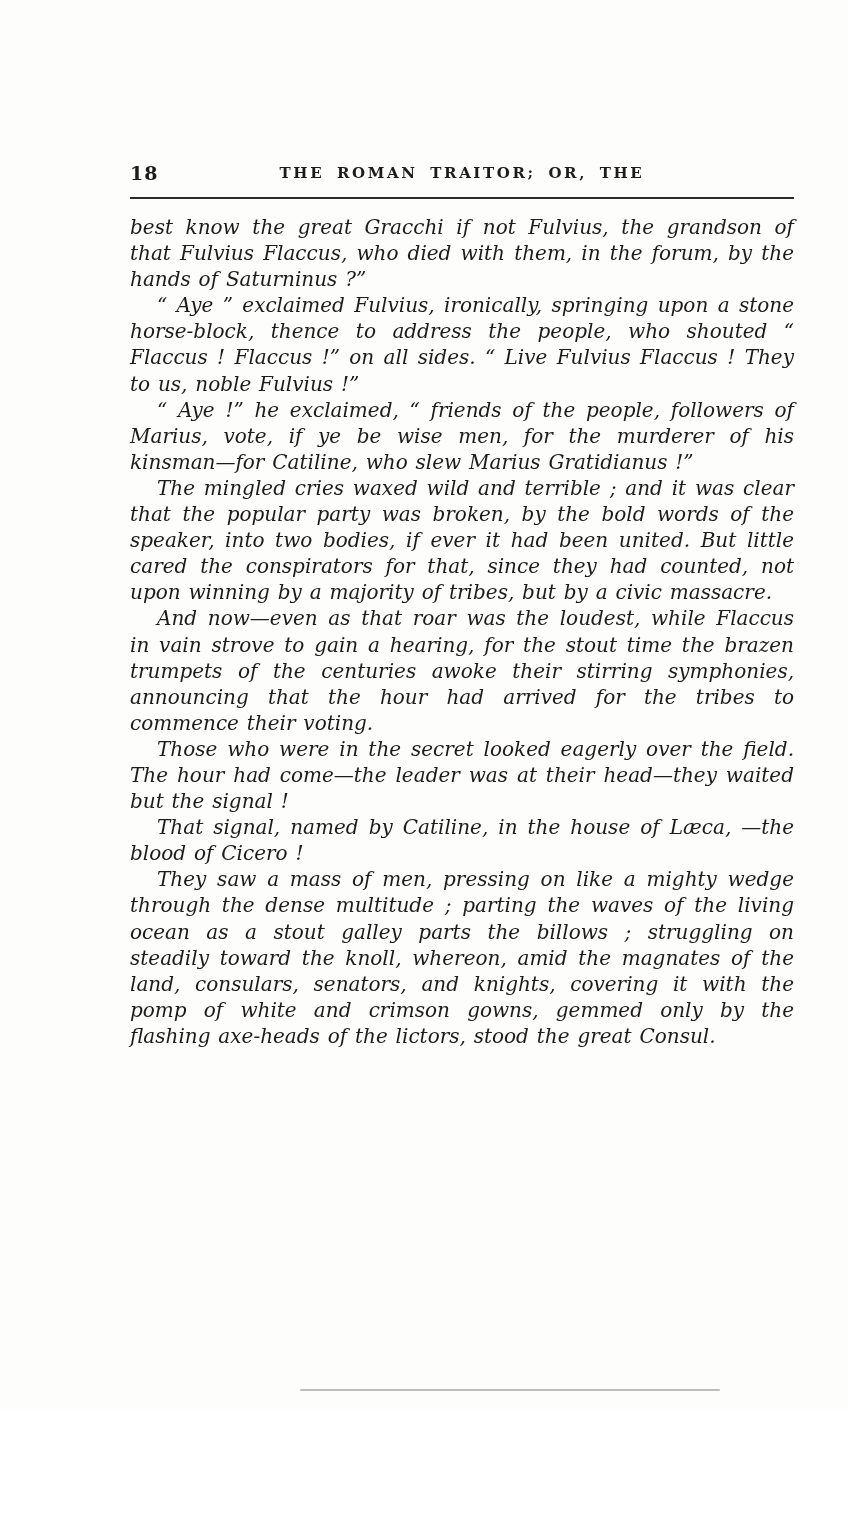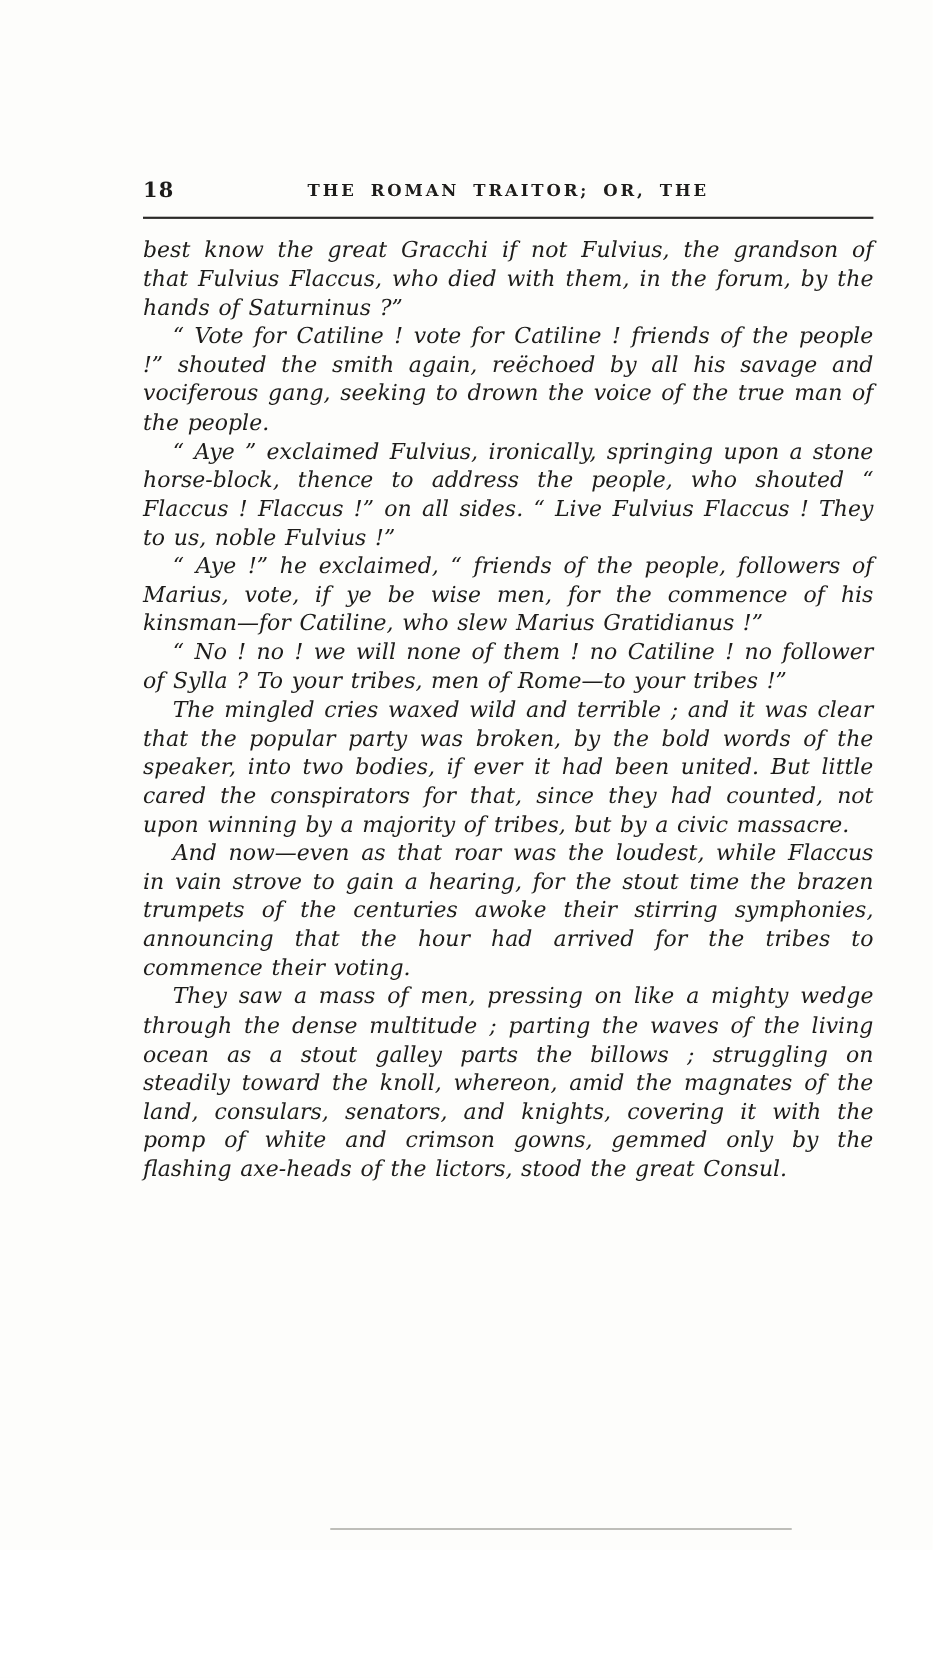--- a/index.html
+++ b/index.html
@@ -78,24 +78,24 @@
 
     <div class="header">
       <span class="page-number">18</span>
       <span class="running-title">THE ROMAN TRAITOR; OR, THE</span>
     </div>
 
     <div class="header-rule"></div>
 
     <div class="body-text">
       <p class="no-indent">best know the great Gracchi if not Fulvius, the grandson of that Fulvius Flaccus, who died with them, in the forum, by the hands of Saturninus ?”</p>
-      <p>“ Vote for Catiline ! vote for Catiline ! friends of the people !” shouted the smith again, reëchoed by all his savage and vociferous gang, seeking to drown the voice of the true man of the people.</p>
       <p>“ Aye ” exclaimed Fulvius, ironically, springing upon a stone horse-block, thence to address the people, who shouted “ Flaccus ! Flaccus !” on all sides. “ Live Fulvius Flaccus !  They to us, noble Fulvius !”</p>
-      <p>“ Aye !” he exclaimed, “ friends of the people, followers of Marius, vote, if ye be wise men, for the commence of his kinsman—for Catiline, who slew Marius Gratidianus !”</p>
-      <p>“ No ! no ! we will none of them ! no Catiline ! no follower of Sylla ?  To your tribes, men of Rome—to your tribes !”</p>
+      <p>“ Aye !” he exclaimed, “ friends of the people, followers of Marius, vote, if ye be wise men, for the murderer of his kinsman—for Catiline, who slew Marius Gratidianus !”</p>
       <p>The mingled cries waxed wild and terrible ; and it was clear that the popular party was broken, by the bold words of the speaker, into two bodies, if ever it had been united. But little cared the conspirators for that, since they had counted, not upon winning by a majority of tribes, but by a civic massacre.</p>
       <p>And now—even as that roar was the loudest, while Flaccus in vain strove to gain a hearing, for the stout time the brazen trumpets of the centuries awoke their stirring symphonies, announcing that the hour had arrived for the tribes to commence their voting.</p>
+      <p>Those who were in the secret looked eagerly over the field.  The hour had come—the leader was at their head—they waited but the signal !</p>
+      <p>That signal, named by Catiline, in the house of Læca, —the blood of Cicero !</p>
       <p>They saw a mass of men, pressing on like a mighty wedge through the dense multitude ; parting the waves of the living ocean as a stout galley parts the billows ; struggling on steadily toward the knoll, whereon, amid the magnates of the land, consulars, senators, and knights, covering it with the pomp of white and crimson gowns, gemmed only by the flashing axe-heads of the lictors, stood the great Consul.</p>
     </div>
 
   </div>
   <div class="scan-artifact-line"></div>
 </div>
 
 </body></html>

